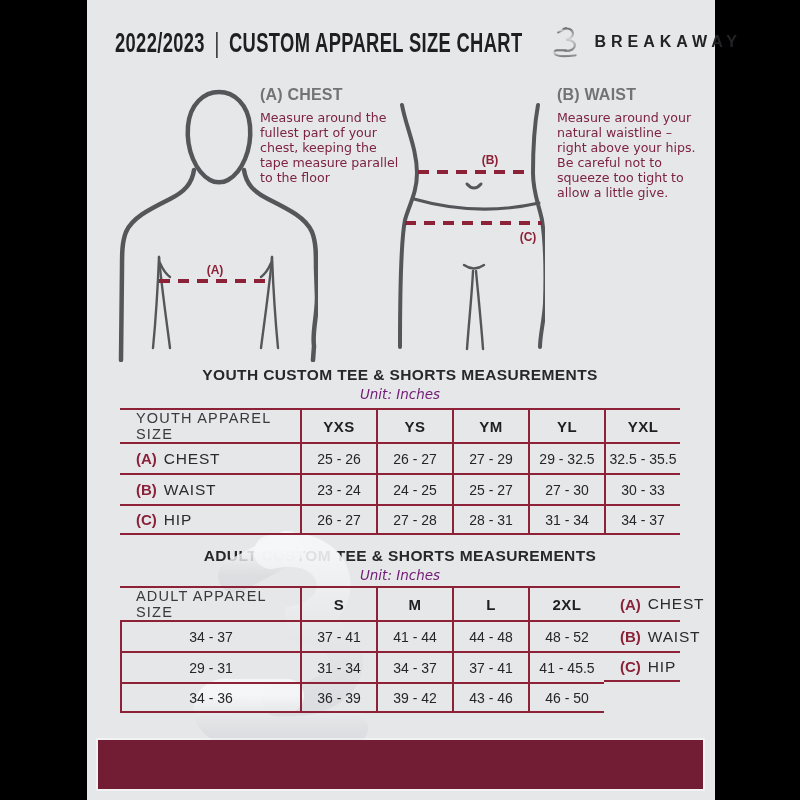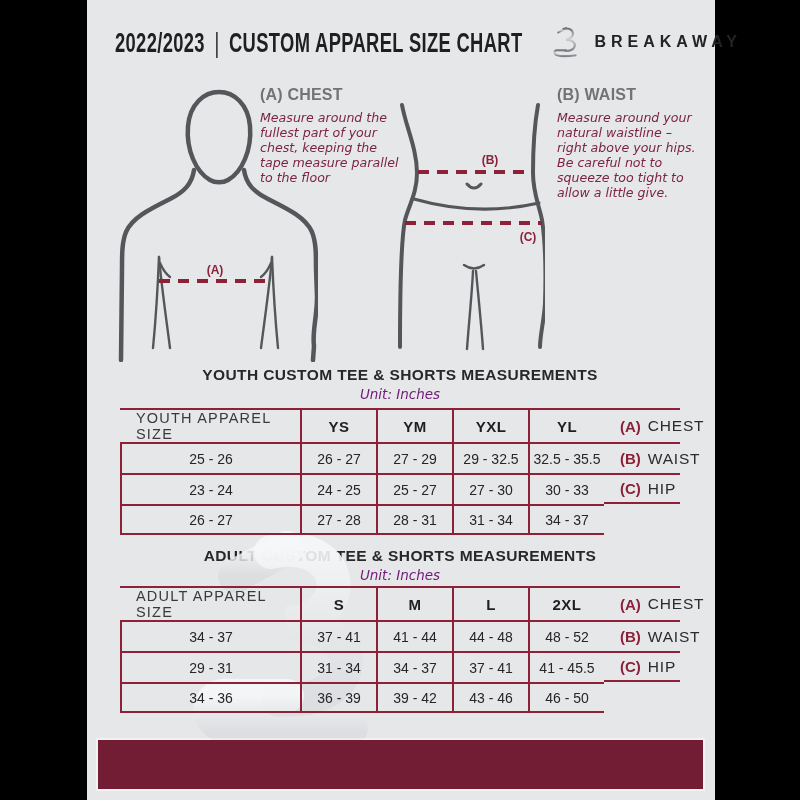--- a/index.html
+++ b/index.html
@@ -12,21 +12,21 @@
   .hdr-title{position:absolute;left:28px;top:8px;white-space:nowrap;
              font-weight:bold;font-size:27px;color:#1f1f22;
              transform:scaleX(.68);transform-origin:left center;letter-spacing:.5px;}
   .hdr-title .divider{margin:0 14px;font-weight:400;color:#2a2a2e;}
   .brand{position:absolute;right:27px;top:2px;display:flex;align-items:center;gap:10px;}
   .brand-name{font-weight:bold;font-size:16px;letter-spacing:5px;color:#232326;}
 
   
   .guide-block{position:absolute;width:150px;}
   .guide-heading{font-weight:bold;font-size:16px;color:#737373;letter-spacing:.2px;margin:0 0 7px 0;}
-  .guide-body{font-family:"DejaVu Sans",sans-serif;font-style:italic;font-size:12.6px;
+  .guide-body{font-family:"DejaVu Sans",sans-serif;font-size:12.6px;
               line-height:14.9px;color:#7c2440;white-space:pre-line;margin:0;}
   .fig{position:absolute;}
 
   
   .sec-title{position:absolute;left:33px;width:560px;text-align:center;
              font-weight:bold;font-size:15.5px;letter-spacing:.4px;color:#28282b;}
   .sec-unit{position:absolute;left:33px;width:560px;text-align:center;
             font-family:"DejaVu Sans",sans-serif;font-style:italic;font-size:13.5px;color:#701a75;}
 
   
@@ -136,24 +136,25 @@
 allow a little give.</p>
     </div>
 
     <div class="sec-title" style="top:366px">YOUTH CUSTOM TEE &amp; SHORTS MEASUREMENTS</div>
     <div class="sec-unit" style="top:386px">Unit: Inches</div>
 
     <div class="st" style="top:408px">
       <div class="cell lab">
           <span class="corner">YOUTH APPAREL SIZE</span>
         </div>
+      <div class="cell v szh">YXS</div>
       <div class="cell v szh">YS</div>
       <div class="cell v szh">YM</div>
+      <div class="cell v szh">YL</div>
       <div class="cell v szh">YXL</div>
-      <div class="cell v szh">YL</div>
 
       <div class="cell lab">
           <span class="rk">(A)</span>
           <span class="rl">CHEST</span>
         </div>
       <div class="cell v">25 - 26</div>
       <div class="cell v">26 - 27</div>
       <div class="cell v">27 - 29</div>
       <div class="cell v">29 - 32.5</div>
       <div class="cell v">32.5 - 35.5</div>

